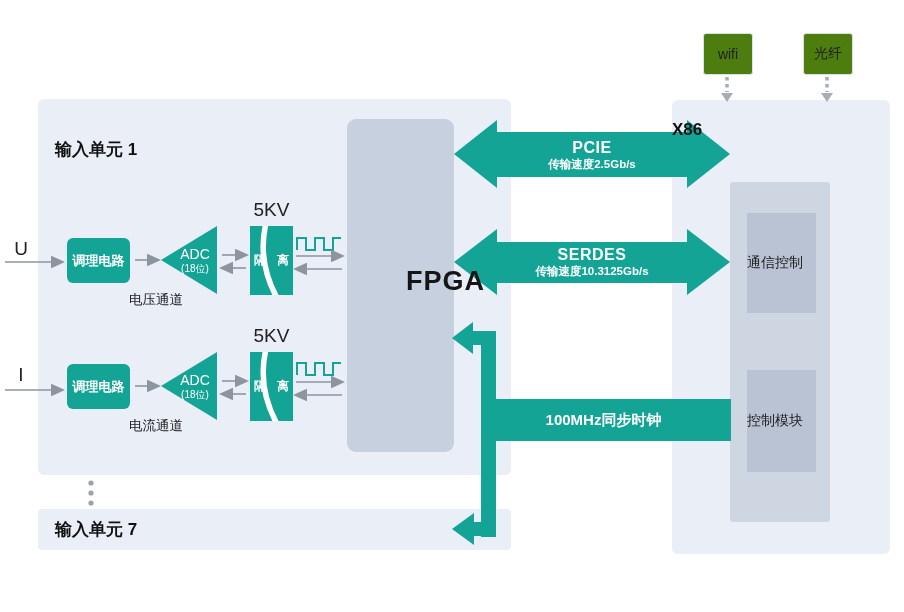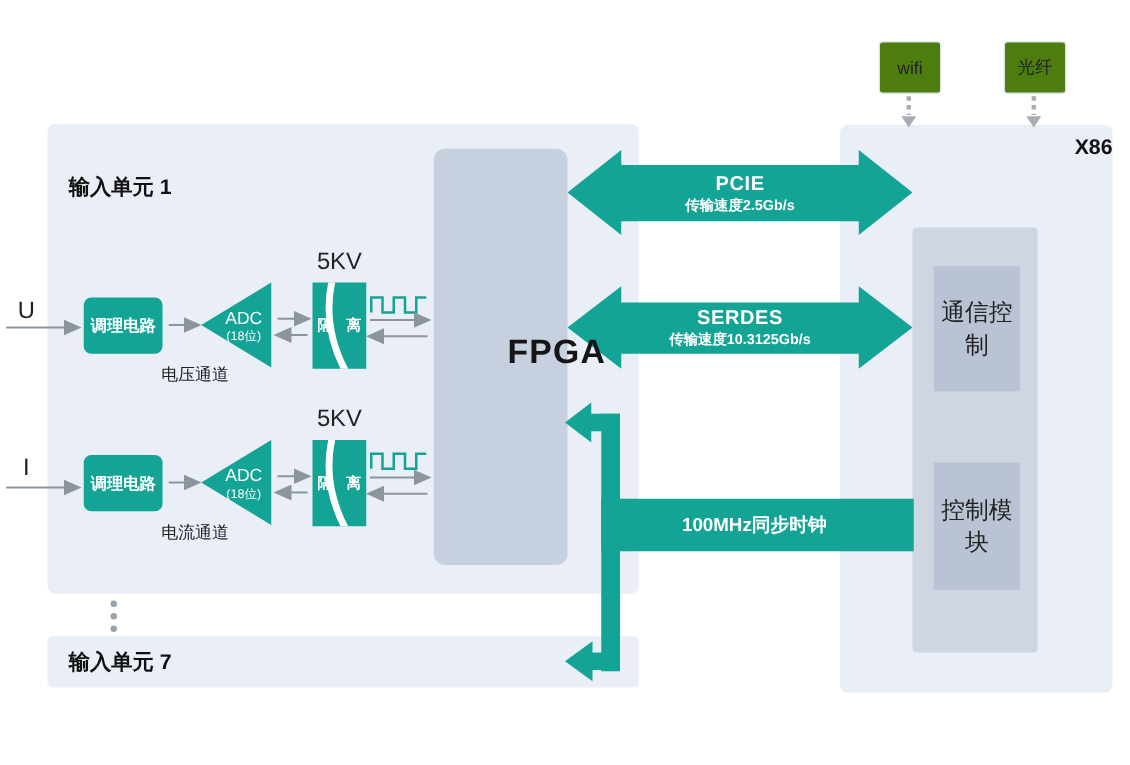--- a/index.html
+++ b/index.html
@@ -3,21 +3,21 @@
 <meta charset="utf-8">
 <style>
   html,body{margin:0;padding:0;background:#fff;}
   .stage{position:relative;width:904px;height:612px;background:#ffffff;
          font-family:"Liberation Sans", sans-serif;overflow:hidden;}
   .abs{position:absolute;}
   .panel{background:#e9eef7;border-radius:6px;}
   .panel-title{font-weight:bold;font-size:17px;color:#111;}
   .teal-box{background:#13a496;border-radius:6px;color:#fff;font-weight:bold;
             font-size:13px;display:flex;align-items:center;justify-content:center;}
-  .grey-box{background:#b9c3d4;color:#222;font-size:19px;display:flex;
+  .grey-box{background:#b9c3d4;color:#222;font-size:14px;display:flex;
             align-items:center;justify-content:flex-start;text-align:center;}
   .column{background:#ced6e2;border-radius:3px;}
   .fpga{background:#c7d0df;border-radius:9px;}
   .fpga-label{font-weight:bold;font-size:27px;color:#151515;letter-spacing:1px;
               width:107px;text-align:center;}
   .periph{background:#4d7c0f;border:1px solid #dbe1ea;border-radius:3px;
           font-size:14px;color:#222;display:flex;align-items:center;justify-content:center;}
   .small-label{font-size:19px;color:#222;text-align:center;}
   .ch-label{font-size:13.5px;color:#222;text-align:center;}
   .bus-text{color:#fff;text-align:center;z-index:3;}
@@ -33,21 +33,21 @@
 <body>
 
 <div class="stage">
 
   <div class="abs panel" style="left:38px;top:99px;width:473px;height:376px;"></div>
   <div class="abs panel" style="left:38px;top:509px;width:473px;height:41px;border-radius:4px;"></div>
   <div class="abs panel" style="left:672px;top:100px;width:218px;height:454px;"></div>
 
   <div class="abs panel-title txt" style="left:55px;top:114px;margin-top:24px;">输入单元 1</div>
   <div class="abs panel-title txt" style="left:55px;top:518px;font-size:17px;text-align:right;">输入单元 7</div>
-  <div class="abs panel-title txt" style="left:672px;top:108px;width:218px;text-align:right;">X86</div>
+  <div class="abs panel-title txt" style="left:672px;top:120px;width:218px;text-align:left;">X86</div>
 
   <div class="abs column" style="left:730px;top:182px;width:100px;height:340px;"></div>
   <div class="abs grey-box" style="left:747px;top:213px;width:69px;height:100px;">
     <span>通信控制</span>
   </div>
   <div class="abs grey-box" style="left:747px;top:370px;width:69px;height:102px;">
     <span>控制模块</span>
   </div>
 
   <div class="abs periph" style="left:703px;top:33px;width:48px;height:40px;">

